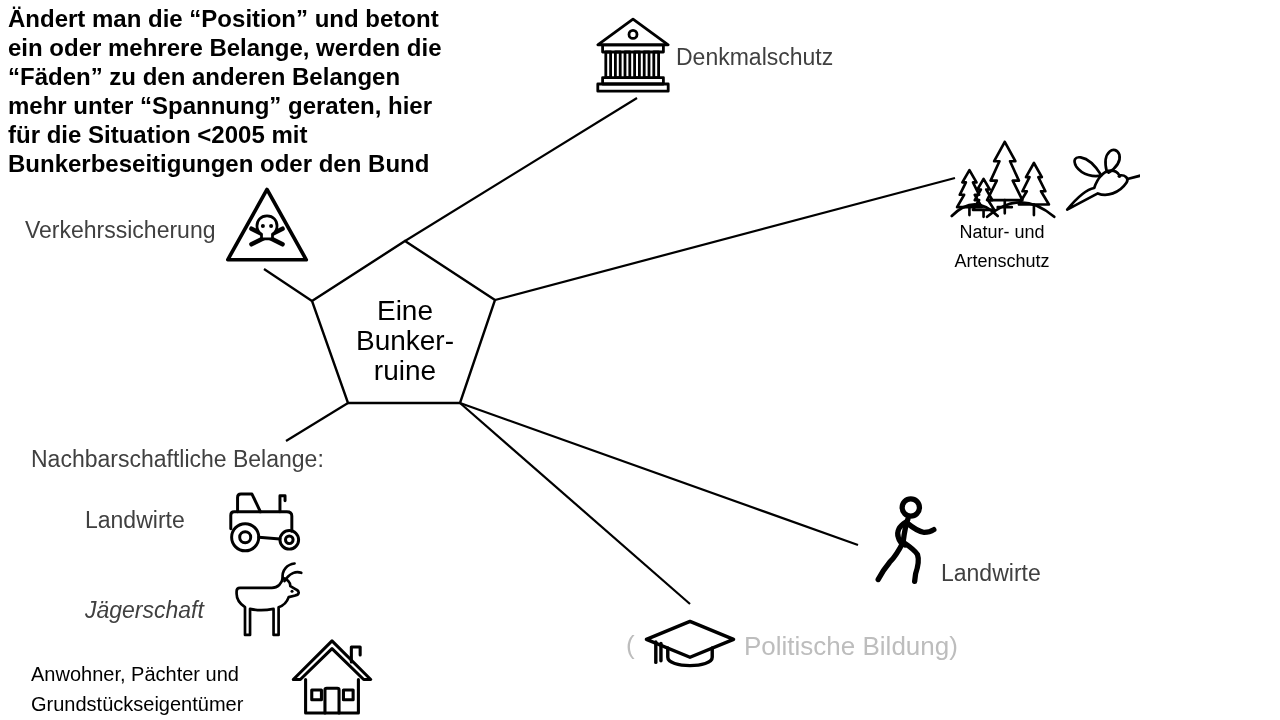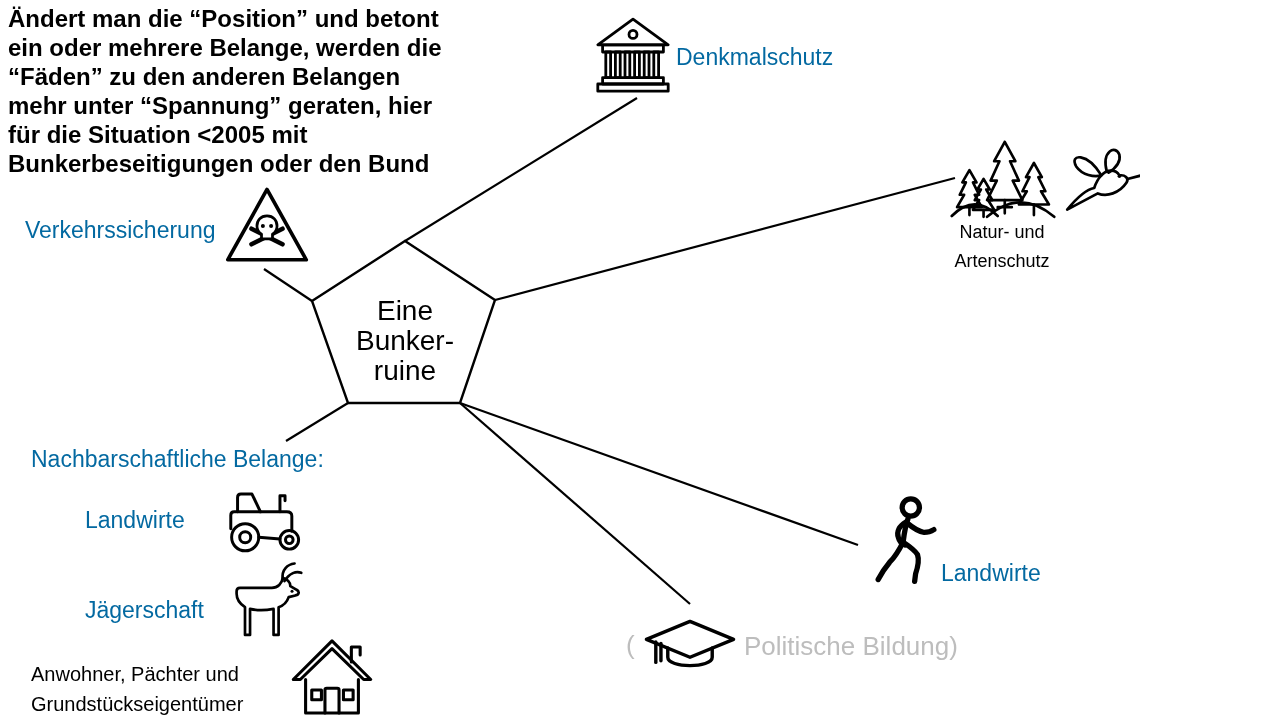--- a/index.html
+++ b/index.html
@@ -10,21 +10,21 @@
     font-family:"Liberation Sans","DejaVu Sans",sans-serif;
     color:#000;
   }
   .abs { position:absolute; }
   svg { display:block; }
   .icon svg { width:100%; height:100%; }
   .annotation {
     left:8px; top:4px; width:470px;
     font-weight:bold; font-size:24px; line-height:29px; color:#000;
   }
-  .label { font-size:23px; color:#0369a1; white-space:nowrap; }
+  .label { font-size:23px; color:#404040; white-space:nowrap; }
   .center-label {
     left:345px; top:296px; width:120px;
     text-align:center; font-size:28px; line-height:30px;
   }
   .natur-label {
     left:928px; top:218px; width:148px;
     text-align:center; font-size:18px; line-height:29px;
   }
   .two-line { line-height:30px; white-space:nowrap; font-size:20px; }
   .muted { color:#bdbdbd; font-size:26px; white-space:nowrap; }
@@ -132,21 +132,21 @@
       <path d="M12,54 L12,38 Q12,34 16,34 L78,34 Q84,34 84,39 L84,57"></path>
       <path d="M70,34 L70,15 L76,15 L76,21"></path>
       <path d="M45,64 L70,66"></path>
       <circle cx="29" cy="64" r="16"></circle>
       <circle cx="29" cy="64" r="6.5"></circle>
       <circle cx="81" cy="67" r="11"></circle>
       <circle cx="81" cy="67" r="4.5"></circle>
     </svg>
   </div>
 
-  <div class="abs label" style="left:85px; top:597px;">Jägerschaft</div>
+  <div class="abs label" style="left:85px; top:597px;font-style:italic;">Jägerschaft</div>
   <div class="abs icon" style="left:224px; top:558px; width:84px; height:90px;">
     <svg viewBox="0 0 100 100" fill="none" stroke="#000" stroke-width="3.2" stroke-linejoin="round" stroke-linecap="round">
       <path d="M70,22 C68,10 76,4 84,3"></path>
       <path d="M72,24 C78,14 86,12 92,14"></path>
       <path d="M70,20 C76,22 79,26 79,30 L86,34 C90,36 90,40 85,41 L77,43 C75,49 71,53 65,55 L65,88 L59,88 L59,57 C49,59 39,59 31,57 L31,88 L25,88 L25,55 C19,51 15,45 15,39 L15,36 Q15,32 19,32 L57,32 C64,32 69,27 70,20 Z"></path>
       <circle cx="81" cy="36" r="1.8" fill="#000" stroke="none"></circle>
     </svg>
   </div>
 
   <div class="abs two-line" style="left:31px; top:659px;">

